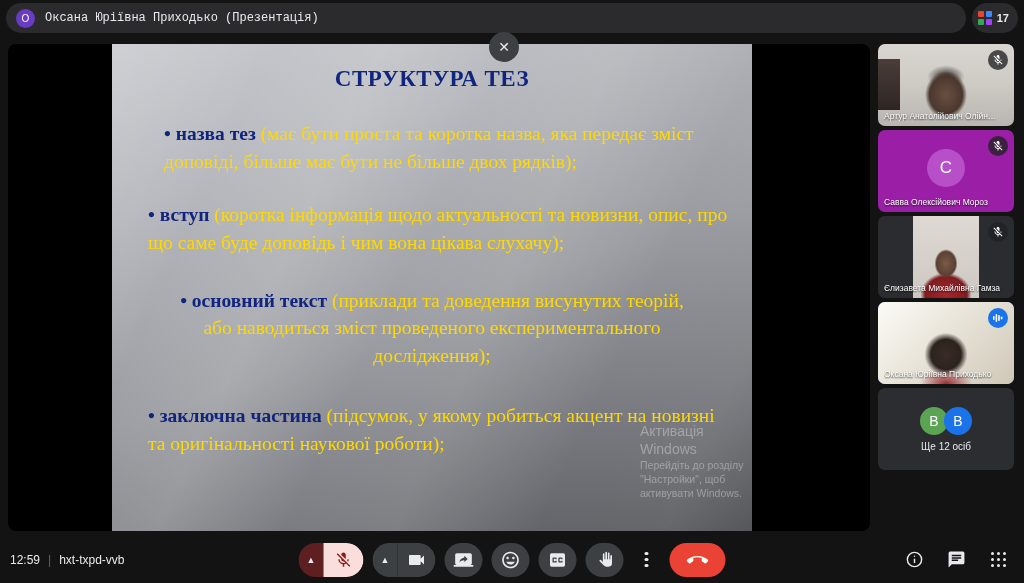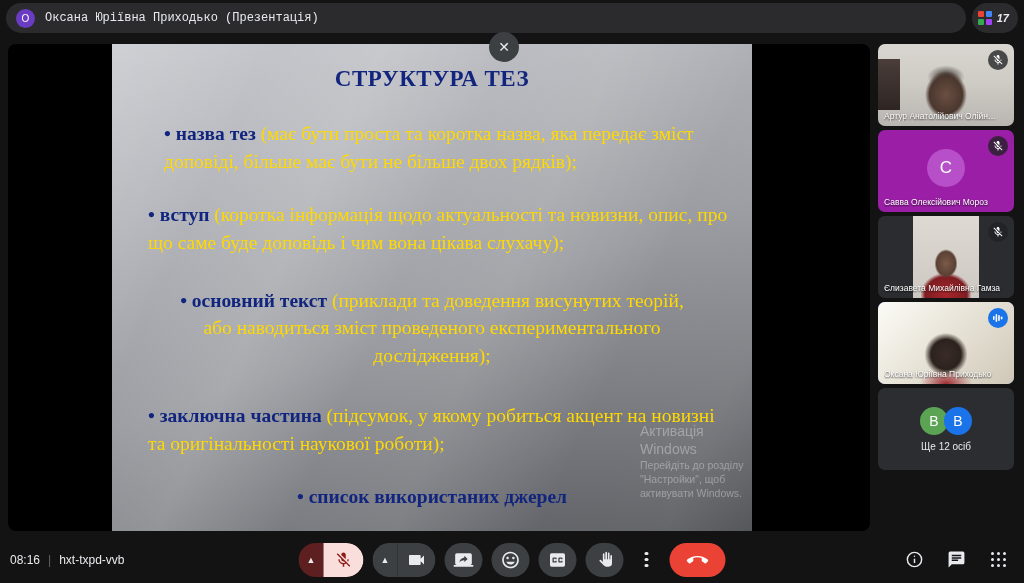--- a/index.html
+++ b/index.html
@@ -53,21 +53,21 @@
     padding: 0 9px 0 6px;
     gap: 5px;
     flex: 0 0 auto;
   }
   .mini-apps {
     width: 14px; height: 14px;
     display: grid; grid-template-columns: 6px 6px; grid-template-rows: 6px 6px;
     gap: 2px;
   }
   .mini-apps i { display:block; width:6px; height:6px; border-radius:1px; }
-  .people-count { color: #e8eaed; font-size: 11px; font-weight: bold; font-style: italic; }
+  .people-count { color: #e8eaed; font-size: 11px; font-weight: bold; }
 
   
   .stage {
     position: absolute;
     left: 8px; top: 44px;
     width: 862px; height: 487px;
     background: #000;
     border-radius: 8px;
     overflow: hidden;
   }
@@ -328,23 +328,20 @@
         </div>
         <div class="s-item item-2">
           <span class="lbl">• вступ </span><span>(коротка інформація щодо актуальності та новизни, опис, про що саме буде доповідь і чим вона цікава слухачу);</span>
         </div>
         <div class="s-item item-3">
           <span class="lbl">• основний текст </span><span>(приклади та доведення висунутих теорій, або наводиться зміст проведеного експериментального дослідження);</span>
         </div>
         <div class="s-item item-4">
           <span class="lbl">• заключна частина </span><span>(підсумок, у якому робиться акцент на новизні та оригінальності наукової роботи);</span>
         </div>
-        <div class="s-item item-5">
-          <span class="lbl">• список використаних джерел</span>
-        </div>
       </div>
       <div class="watermark">
         <div class="wm-title">Активація Windows</div>
         <div class="wm-sub">Перейдіть до розділу "Настройки", щоб</div>
         <div class="wm-sub">активувати Windows.</div>
       </div>
     </div>
   </div>
 
   <button class="close-btn">✕</button>
@@ -400,21 +397,21 @@
         <div class="ov-av b">В</div>
       </div>
       <div class="ov-label">Ще 12 осіб</div>
     </div>
 
   </div>
 
   <div class="bottombar">
 
     <div class="meet-info">
-      <span>08:16</span>
+      <span>12:59</span>
       <span class="sep">|</span>
       <span>hxt-txpd-vvb</span>
     </div>
 
     <div class="controls">
 
       <div class="split mic">
         <div class="caret">▲</div>
         <button class="ctl">
           <svg width="18" height="18" viewBox="0 0 24 24" fill="currentColor">

